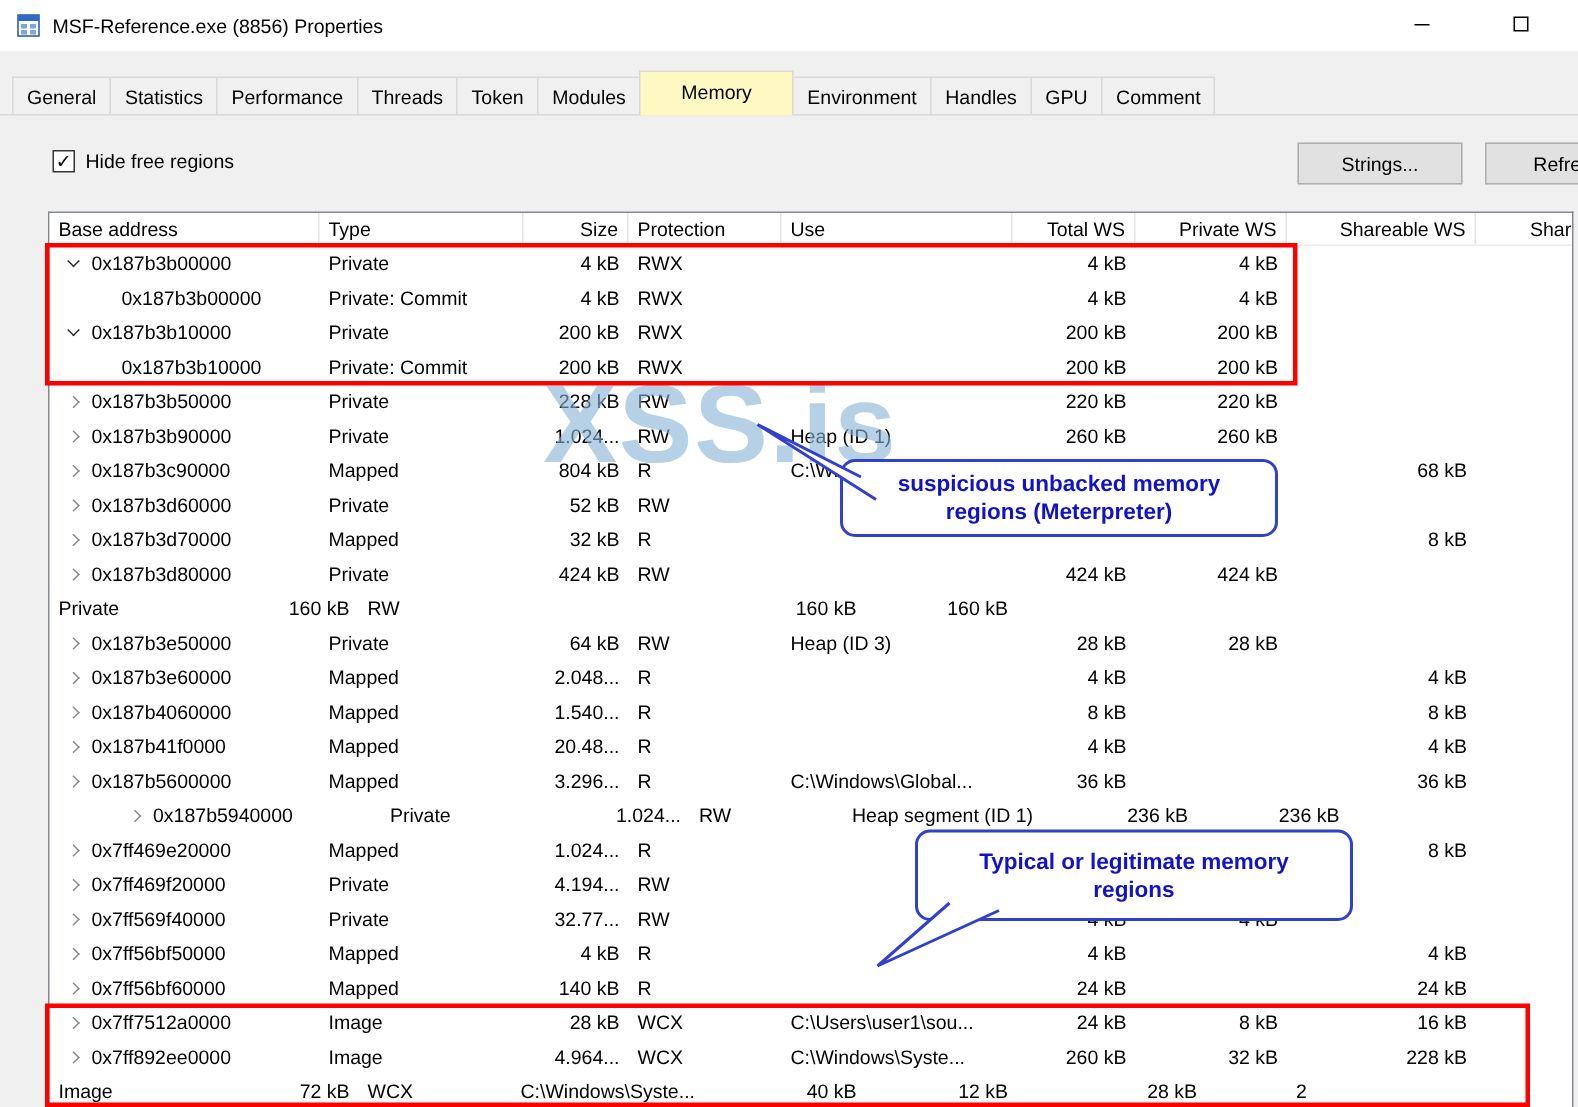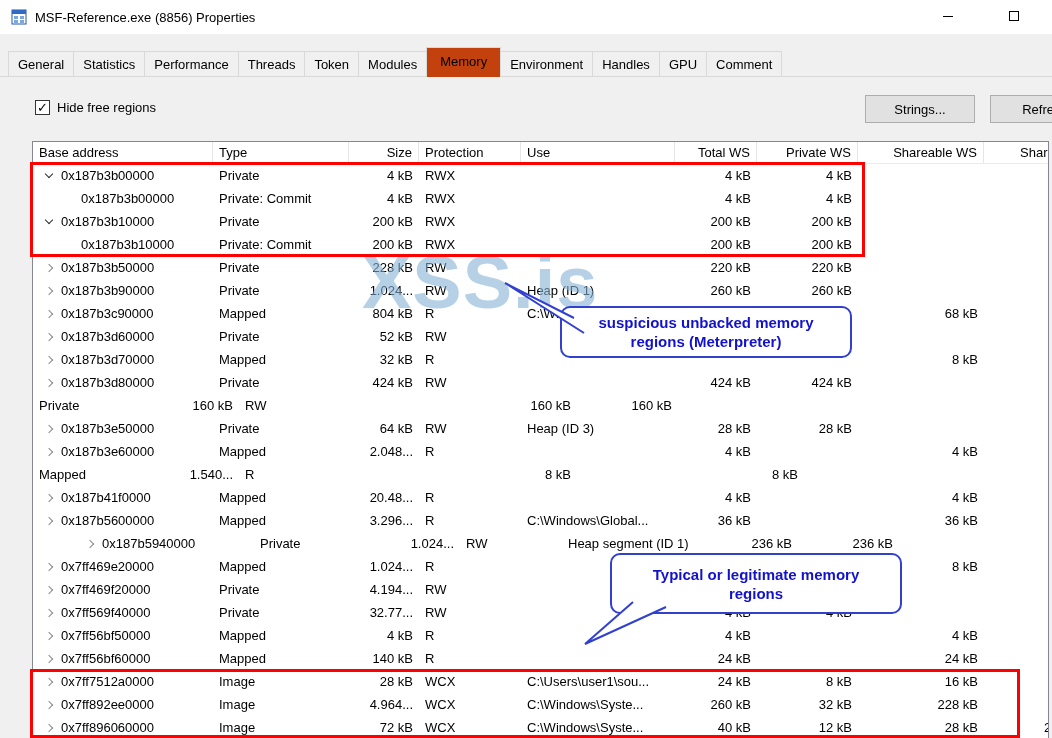--- a/index.html
+++ b/index.html
@@ -13,21 +13,21 @@
   .app-icon { margin:0 8px 0 11px; width:16px; height:16px; display:inline-block; }
   .title { font-size:13px; }
   .capbtn { position:absolute; top:1px; width:46px; height:30px; display:flex; align-items:center; justify-content:center; cursor:default; }
   .capbtn.min { left:925px; }
   .capbtn.max { left:991px; }
   .min-glyph { width:10px; height:0; border-top:1px solid #000; }
   .max-glyph { width:10px; height:10px; border:1px solid #000; }
   
   .tabbar { position:absolute; left:0; top:47px; width:1052px; height:30px; display:flex; align-items:flex-end; border-bottom:1px solid #d9d9d9; padding-left:8px; }
   .tab { height:26px; line-height:25px; padding:0 9px; font-size:13px; background:#f0f0f0; border:1px solid #d9d9d9; margin-right:-1px; margin-bottom:-1px; white-space:nowrap; }
-  .tab.active { height:30px; line-height:28px; background:#c2410c; border-bottom:none; position:relative; z-index:2; padding:0 13px; }
+  .tab.active { height:30px; line-height:28px; background:#fef9c3; border-bottom:none; position:relative; z-index:2; padding:0 27px; }
   
   .checkbox-row { position:absolute; left:35px; top:100px; display:flex; align-items:center; font-size:13px; cursor:default; }
   .cb { width:15px; height:15px; border:1px solid #333; background:#fff; margin-right:7px; display:flex; align-items:center; justify-content:center; font-size:13px; font-weight:bold; line-height:1; }
   .pushbtn { position:absolute; height:28px; width:110px; background:#e1e1e1; border:1px solid #adadad; font-size:13px; font-family:inherit; color:#000; }
   .btn-strings { left:865px; top:95px; }
   .btn-refresh { left:990px; top:95px; }
   
   .table { position:absolute; left:32px; top:141px; width:1017px; bottom:0; background:#fff; border:1px solid #828790; border-bottom:none; overflow:hidden; }
   .thead { display:flex; height:22px; background:#fff; border-bottom:1px solid #ececec; }
   .th { font-size:13px; line-height:21px; padding:0 6px; border-right:1px solid #e5e5e5; flex-shrink:0; white-space:nowrap; overflow:hidden; }
@@ -281,20 +281,24 @@
         <div class="td" style="width: 136px;">Mapped</div>
         <div class="td r" style="width: 70px;">2.048...</div>
         <div class="td" style="width: 102px;">R</div>
         <div class="td" style="width: 154px;"></div>
         <div class="td r" style="width: 82px;">4 kB</div>
         <div class="td r" style="width: 101px;"></div>
         <div class="td r" style="width: 126px;">4 kB</div>
         <div class="td sh" style="width: 120px;"></div>
       </div>
       <div class="tr">
+        <div class="td c0" style="width: 180px;">
+          <span class="chev closed"></span>
+          <span>0x187b4060000</span>
+        </div>
         <div class="td" style="width: 136px;">Mapped</div>
         <div class="td r" style="width: 70px;">1.540...</div>
         <div class="td" style="width: 102px;">R</div>
         <div class="td" style="width: 154px;"></div>
         <div class="td r" style="width: 82px;">8 kB</div>
         <div class="td r" style="width: 101px;"></div>
         <div class="td r" style="width: 126px;">8 kB</div>
         <div class="td sh" style="width: 120px;"></div>
       </div>
       <div class="tr">
@@ -431,24 +435,20 @@
         <div class="td" style="width: 136px;">Image</div>
         <div class="td r" style="width: 70px;">4.964...</div>
         <div class="td" style="width: 102px;">WCX</div>
         <div class="td" style="width: 154px;">C:\Windows\Syste...</div>
         <div class="td r" style="width: 82px;">260 kB</div>
         <div class="td r" style="width: 101px;">32 kB</div>
         <div class="td r" style="width: 126px;">228 kB</div>
         <div class="td sh" style="width: 120px;"></div>
       </div>
       <div class="tr">
-        <div class="td c0" style="width: 180px;">
-          <span class="chev closed"></span>
-          <span>0x7ff896060000</span>
-        </div>
         <div class="td" style="width: 136px;">Image</div>
         <div class="td r" style="width: 70px;">72 kB</div>
         <div class="td" style="width: 102px;">WCX</div>
         <div class="td" style="width: 154px;">C:\Windows\Syste...</div>
         <div class="td r" style="width: 82px;">40 kB</div>
         <div class="td r" style="width: 101px;">12 kB</div>
         <div class="td r" style="width: 126px;">28 kB</div>
         <div class="td sh" style="width: 120px;">2</div>
       </div>
     </div>

